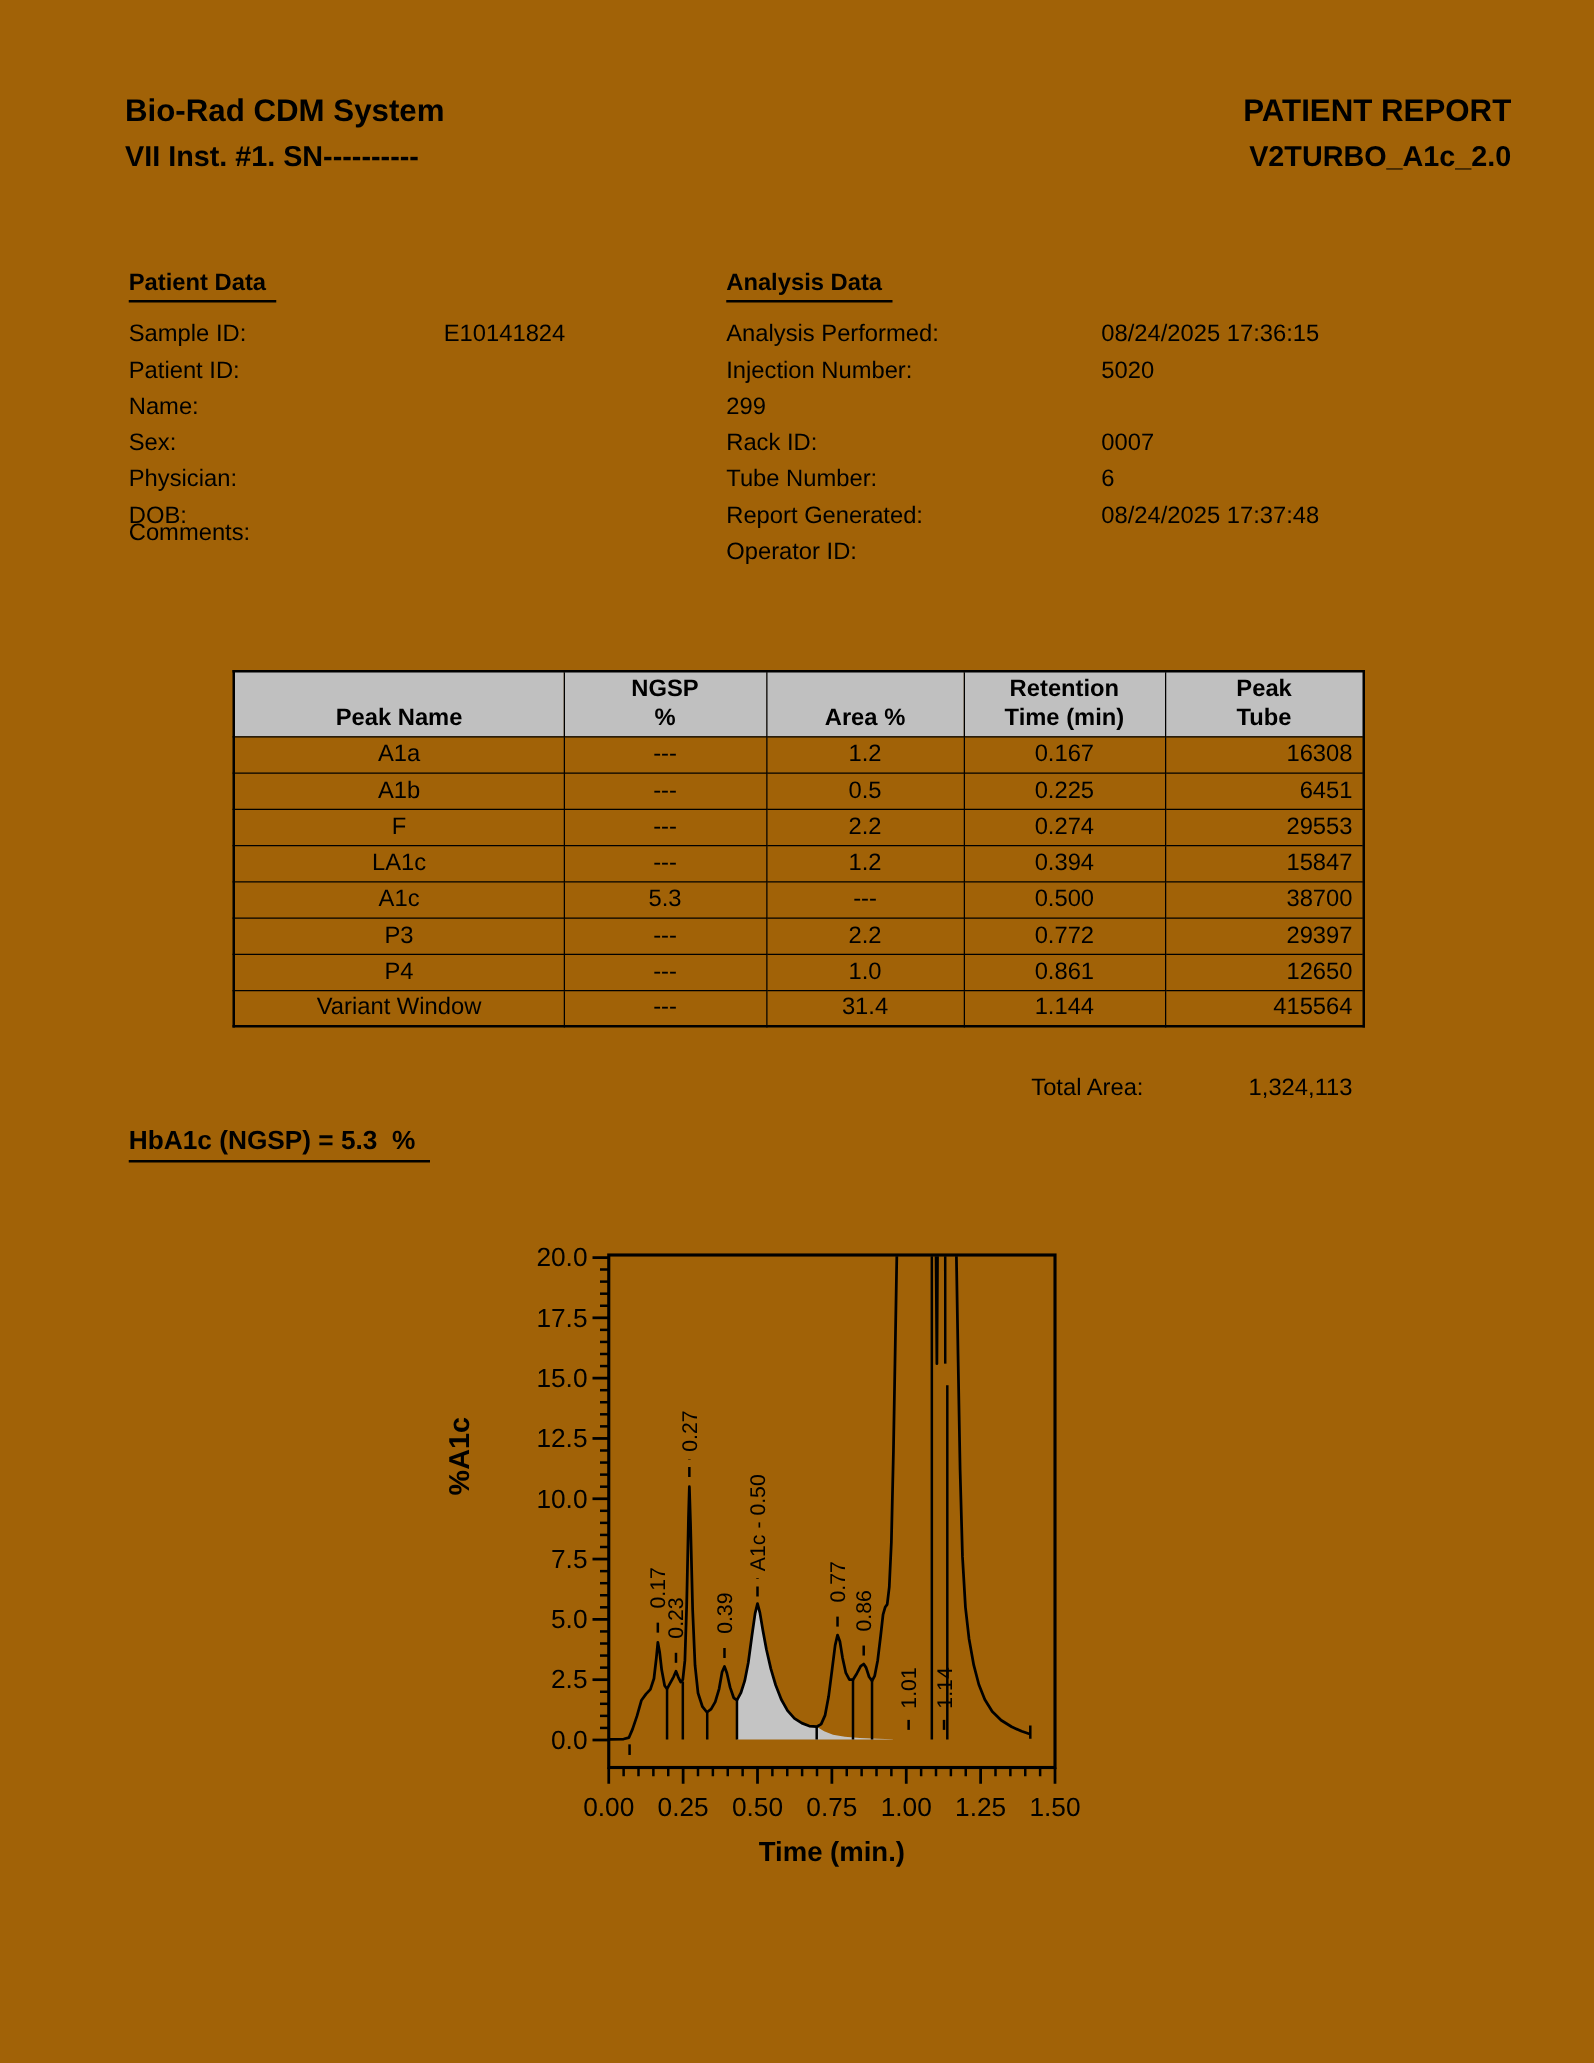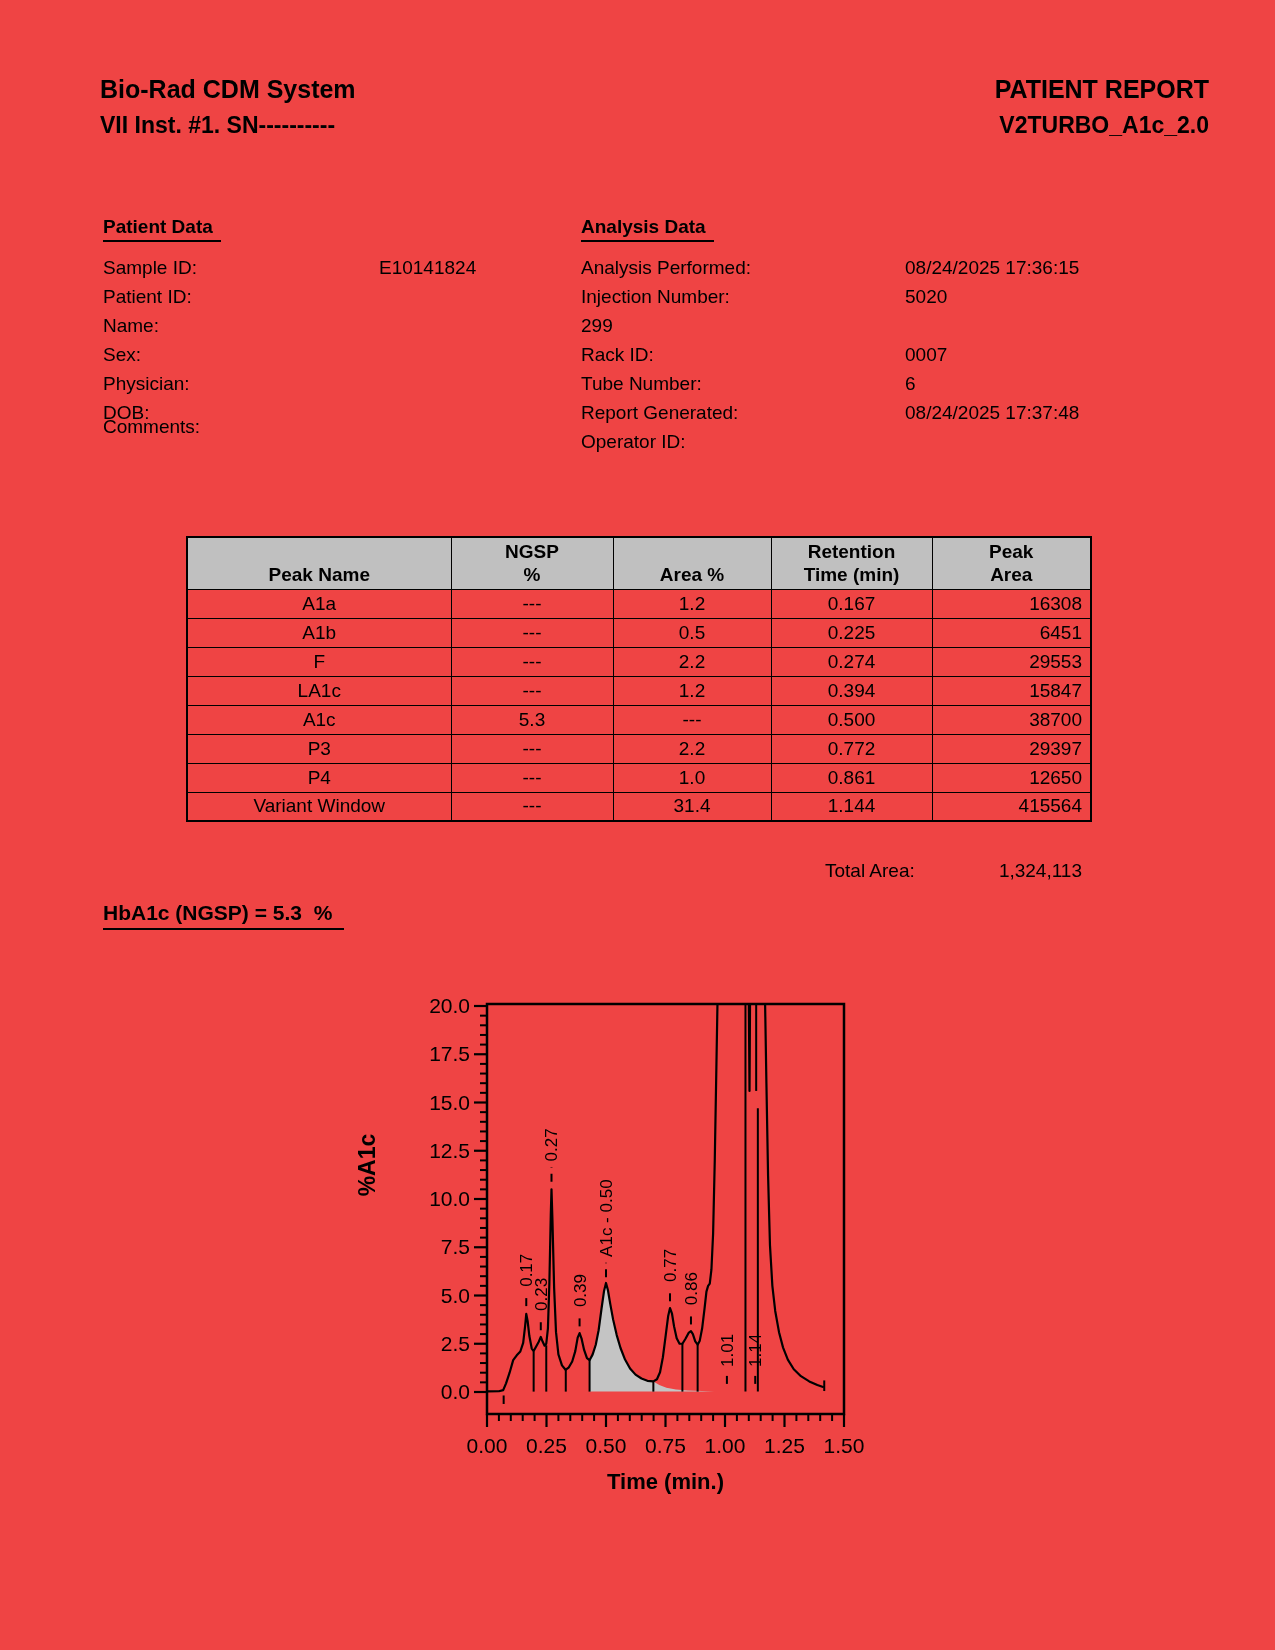--- a/index.html
+++ b/index.html
@@ -1,35 +1,35 @@
 <!DOCTYPE html>
 <html><head>
 <meta charset="utf-8">
 <style>
   * { margin:0; padding:0; box-sizing:border-box; }
   html,body { background:#ffffff; }
   .page {
-    position:relative; width:1275px; height:1650px; background:#ef4444;
+    position:relative; width:1275px; height:1650px; background:#a16207;
     font-family:"Liberation Sans","DejaVu Sans",sans-serif; color:#000; overflow:hidden;
   }
   
   .header-left  { position:absolute; left:100px; top:74px; }
   .header-right { position:absolute; right:66px; top:74px; text-align:right; }
   .hdr-l1 { font-size:25px; font-weight:bold; line-height:30px; }
   .hdr-l2 { font-size:23px; font-weight:bold; line-height:28px; margin-top:7px; }
   
   .section { position:absolute; top:216px; }
   .patient-section  { left:103px; width:490px; }
   .analysis-section { left:581px; width:580px; }
   .section-title {
     display:inline-block; font-size:19px; font-weight:bold;
     border-bottom:2px solid #000; padding:0 8px 2px 0;
   }
   .fields { margin-top:11px; }
-  .field-row { display:flex; height:29px; font-size:19px; line-height:29px;gap:24px; }
+  .field-row { display:flex; height:29px; font-size:19px; line-height:29px; }
   .patient-section  .field-label { width:252px; }
   .analysis-section .field-label { width:300px; }
   .field-value { white-space:pre; }
   .comments { position:absolute; left:103px; top:416px; font-size:19px; }
   
   .peak-table {
     position:absolute; left:186px; top:536px;
     border-collapse:collapse; table-layout:fixed;
     border:2px solid #000; font-size:19px;
   }
@@ -151,21 +151,21 @@
           <th>
             <div></div>
             <div>Area %</div>
           </th>
           <th>
             <div>Retention</div>
             <div>Time (min)</div>
           </th>
           <th>
             <div>Peak</div>
-            <div>Area</div>
+            <div>Tube</div>
           </th>
         </tr>
     </thead>
     <tbody>
         <tr>
           <td>A1a</td>
           <td>---</td>
           <td>1.2</td>
           <td>0.167</td>
           <td class="right">16308</td>

